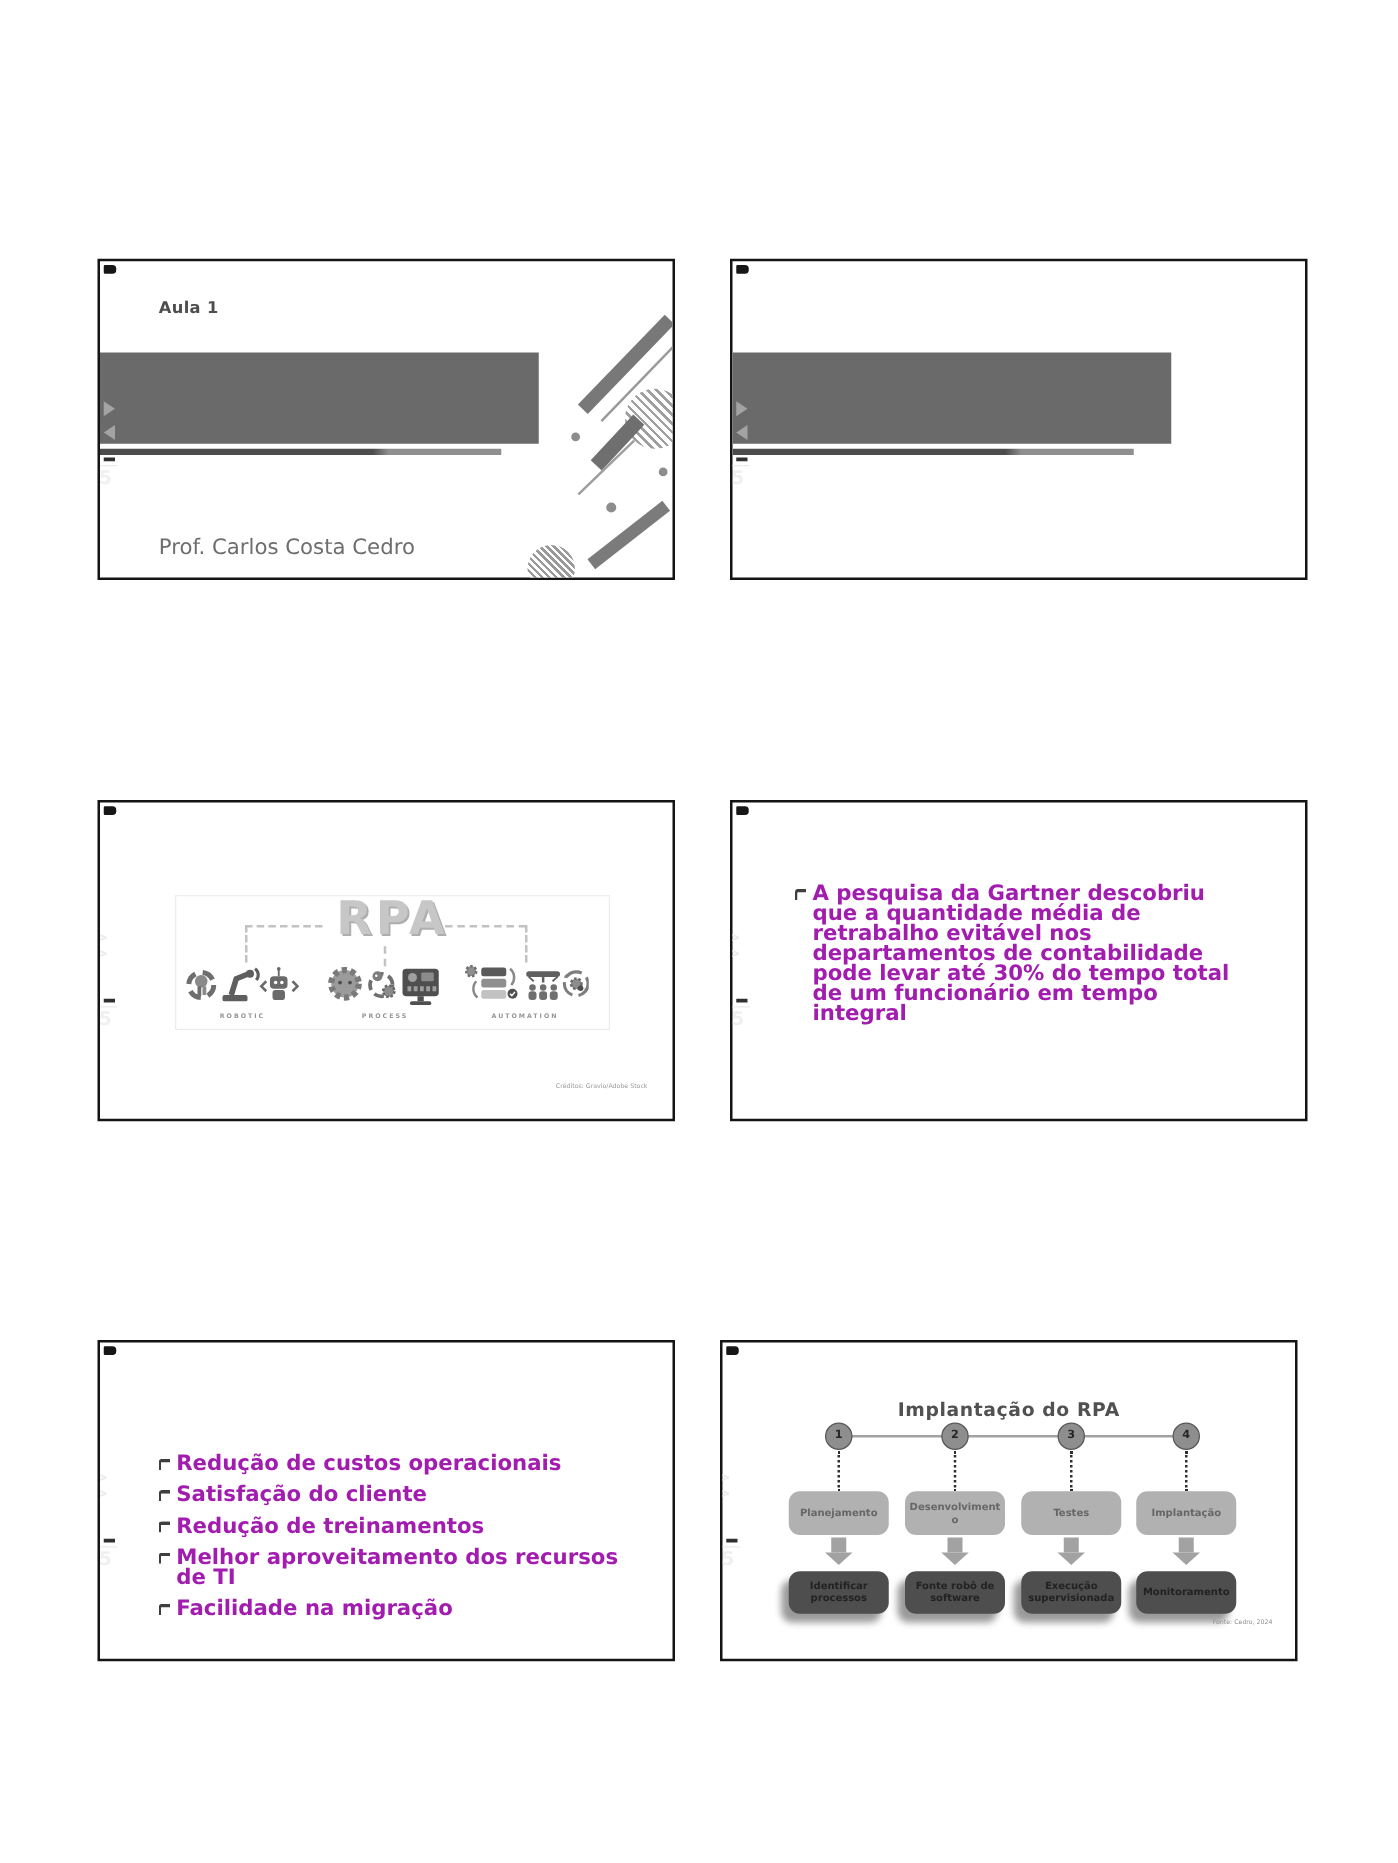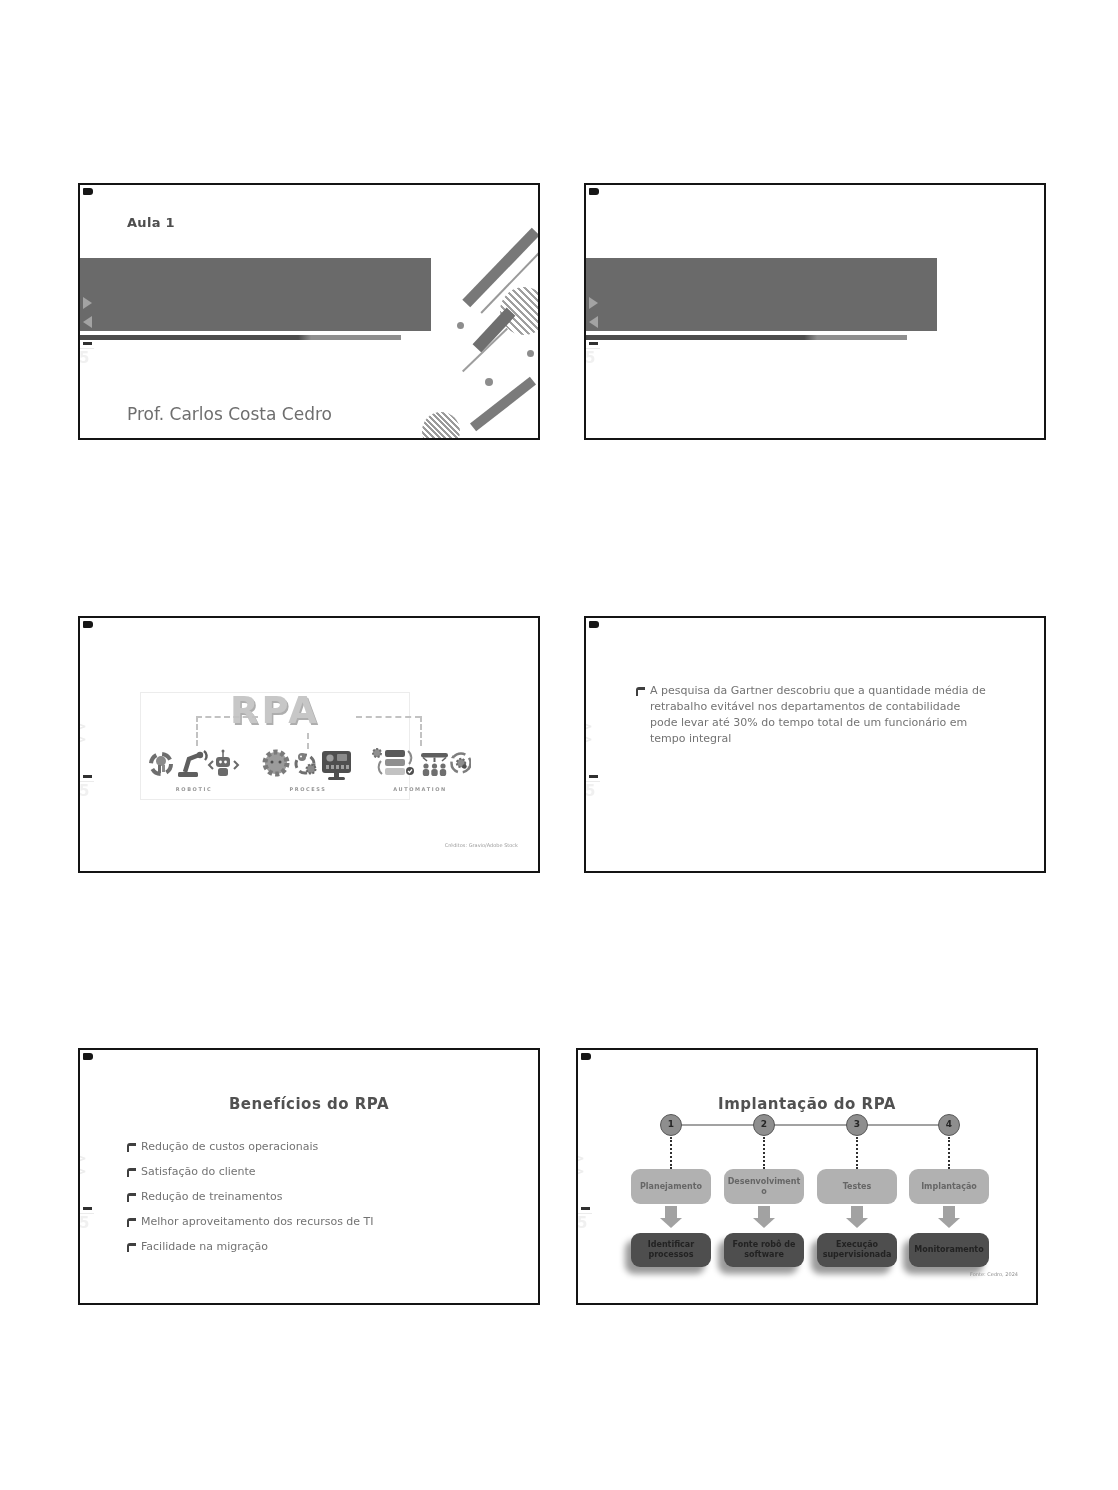--- a/index.html
+++ b/index.html
@@ -1,21 +1,21 @@
 <!DOCTYPE html>
 <html><head>
 <meta charset="utf-8">
 <style>
   html,body{margin:0;padding:0;background:#ffffff;}
   .page{position:relative;width:1118px;height:1490px;background:#ffffff;
         font-family:"DejaVu Sans","Liberation Sans",sans-serif;overflow:hidden;}
 
   
   .slide{position:absolute;width:462px;height:257px;background:#ffffff;
-         border:2px solid #141414;box-sizing:border-box;overflow:hidden;}
+         border:2px solid #141414;box-sizing:border-box;overflow:hidden;margin-top:24px;}
   #s1{left:78px;top:183px}  #s2{left:584px;top:183px}
   #s3{left:78px;top:616px}  #s4{left:584px;top:616px}
   #s5{left:78px;top:1048px} #s6{left:576px;top:1048px}
 
   .corner{position:absolute;left:3px;top:3px;width:10px;height:7px;
           background:#161616;border-radius:1px 3px 3px 1px;}
 
   
   .edge-chev{position:absolute;left:-5px;top:102px;font-size:14px;font-weight:bold;
              color:#ededed;line-height:13px;}
@@ -53,21 +53,21 @@
   .dot{position:absolute;border-radius:50%;background:#8d8d8d;}
   .dot1{left:377px;top:137px;width:7px;height:7px;}
   .dot2{left:447px;top:165px;width:7px;height:7px;}
   .dot3{left:405px;top:193px;width:8px;height:8px;}
 
   
   .stitle{position:absolute;left:0;right:0;top:33px;text-align:center;
           font-size:15px;font-weight:bold;color:#515151;letter-spacing:.5px;}
 
   
-  .imgbox{position:absolute;left:60px;top:74px;width:270px;height:108px;
+  .imgbox{position:absolute;left:60px;top:74px;width:348px;height:108px;
           border:1px solid #ececec;box-sizing:border-box;}
   .rpa-word{position:absolute;left:0;width:100%;top:-4px;text-align:center;
             font-size:37px;font-weight:bold;color:#c7c7c7;letter-spacing:3px;
             text-shadow:1.5px 1.5px 0 #aeaeae;}
   .cn{position:absolute;}
   .cn-lh{left:55px;top:23px;width:62px;border-top:2px dashed #c2c2c2;}
   .cn-lv{left:55px;top:23px;height:30px;border-left:2px dashed #c2c2c2;}
   .cn-cv{left:166px;top:40px;height:16px;border-left:2px dashed #c2c2c2;}
   .cn-rh{left:215px;top:23px;width:65px;border-top:2px dashed #c2c2c2;}
   .cn-rv{left:279px;top:23px;height:30px;border-left:2px dashed #c2c2c2;}
@@ -76,21 +76,21 @@
   .ilab{position:absolute;top:93px;font-size:5px;font-weight:bold;
         letter-spacing:1.6px;color:#969696;text-align:center;}
   .ilab1{left:5px;width:96px}.ilab2{left:119px;width:96px}.ilab3{left:228px;width:102px}
   .credit{position:absolute;right:20px;top:224px;font-size:5px;color:#9a9a9a;}
 
   
   .blts{position:absolute;}
   .blts4{left:50px;top:65px;width:352px;}
   .blts5{left:47px;top:89px;width:390px;}
   .blts p{position:relative;margin:0 0 9px 0;padding-left:14px;
-          font-size:11px;line-height:16px;font-weight:normal;color:#737373;}
+          font-size:17px;line-height:16px;font-weight:bold;color:#a21caf;}
   .blt{position:absolute;left:0;top:4px;width:7px;height:6px;
        border-top:3px solid #3f3f3f;border-left:2.5px solid #3f3f3f;
        border-top-left-radius:3px;}
 
   
   .hline{position:absolute;left:93px;top:74px;width:278px;height:2px;background:#a2a2a2;}
   .crc{position:absolute;top:64px;width:22px;height:22px;border-radius:50%;
        background:#8e8e8e;border:1.5px solid #575757;box-sizing:border-box;
        text-align:center;line-height:19px;font-size:9px;font-weight:bold;color:#262626;}
   .crc0{left:82px}.crc1{left:175px}.crc2{left:268px}.crc3{left:360px}
@@ -248,21 +248,20 @@
     <div class="blts blts4">
       <p><span class="blt"></span><span>A pesquisa da Gartner descobriu que a quantidade média de retrabalho evitável nos departamentos de contabilidade pode levar até 30% do tempo total de um funcionário em tempo integral</span></p>
     </div>
   </div>
 
   <div class="slide" id="s5">
     <span class="corner"></span>
     <span class="edge-chev"></span>
     <span class="edge-dash"></span>
     <span class="edge-ghost"></span>
-    <h2 class="stitle">Benefícios do RPA</h2>
     <div class="blts blts5">
       <p><span class="blt"></span><span>Redução de custos operacionais</span></p>
       <p><span class="blt"></span><span>Satisfação do cliente</span></p>
       <p><span class="blt"></span><span>Redução de treinamentos</span></p>
       <p><span class="blt"></span><span>Melhor aproveitamento dos recursos de TI</span></p>
       <p><span class="blt"></span><span>Facilidade na migração</span></p>
     </div>
   </div>
 
   <div class="slide" id="s6">

